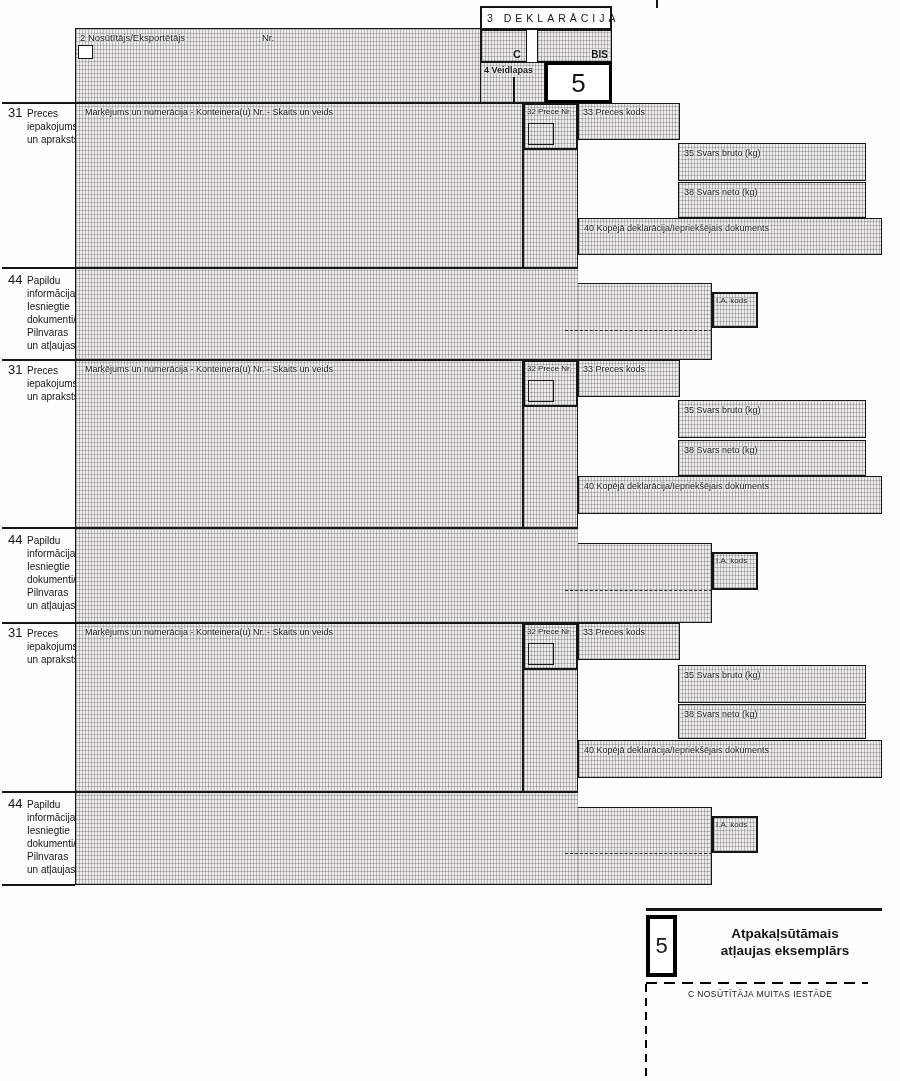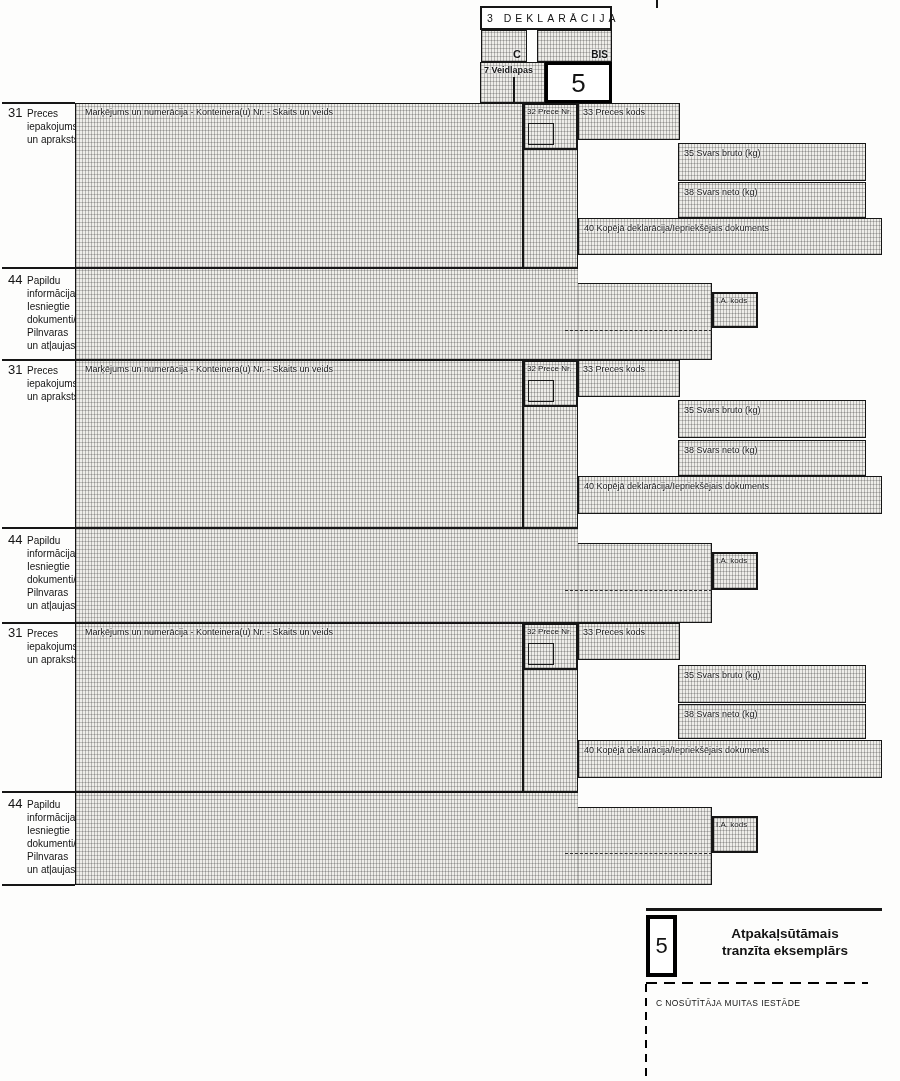--- a/index.html
+++ b/index.html
@@ -38,23 +38,28 @@
 
   <div class="abs box1" style="left:480px;top:6px;width:132px;height:24px;">3 DEKLARĀCIJA</div>
 
   <div class="abs hatch" style="left:481px;top:30px;width:46px;height:32px;">
     <span class="codeltr" style="right:5px;bottom:1px;font-size:11px;">C</span>
   </div>
   <div class="abs hatch" style="left:537px;top:30px;width:75px;height:32px;">
     <span class="codeltr" style="right:3px;bottom:1px;font-size:10px;">BIS</span>
   </div>
 
+  <div class="abs hatch" style="left:75px;top:28px;width:406px;height:75px;">
+    <span class="abs lbl" style="left:4px;top:3px;font-size:9.5px;">2 Nosūtītājs/Eksportētājs</span>
+    <span class="abs lbl" style="left:186px;top:3px;font-size:9.5px;">Nr.</span>
+    <span class="abs" style="left:2px;top:16px;width:15px;height:14px;background:#fff;border:1.5px solid #161616;"></span>
+  </div>
 
   <div class="abs hatch" style="left:480px;top:62px;width:65px;height:41px;">
-    <span class="abs lbl" style="left:3px;top:2px;font-weight:700;">7 Veidlapas</span>
+    <span class="abs lbl" style="left:3px;top:2px;font-weight:700;">4 Veidlapas</span>
     <span class="abs" style="left:32px;top:14px;bottom:0;width:1.5px;background:#161616;"></span>
   </div>
 
   <div class="abs bigbox big5" style="left:545px;top:62px;width:67px;height:41px;">
     <span>5</span>
   </div>
 
   <div class="abs vtick" style="left:656px;top:0;width:2px;height:8px;"></div>
 
   <div class="abs hline" style="left:2px;top:102px;width:73px;"></div>
@@ -163,19 +168,19 @@
     </div>
     <div class="abs dashThin" style="left:565px;top:853px;width:147px;"></div>
   </div>
 
   <div class="abs hline" style="left:646px;top:908px;width:236px;height:2.5px;"></div>
   <div class="abs bigbox" style="left:646px;top:915px;width:31px;height:62px;border-width:4px;">
     <span style="font-size:22px;line-height:54px;">5</span>
   </div>
   <div class="abs ftitle" style="left:690px;top:925px;width:190px;">
     <div>Atpakaļsūtāmais</div>
-    <div>tranzīta eksemplārs</div>
+    <div>atļaujas eksemplārs</div>
   </div>
   <div class="abs dashH" style="left:646px;top:982px;width:222px;"></div>
-  <div class="abs office" style="left:656px;top:989px;margin-top:9px;">C NOSŪTĪTĀJA MUITAS IESTĀDE</div>
+  <div class="abs office" style="left:688px;top:989px;">C NOSŪTĪTĀJA MUITAS IESTĀDE</div>
   <div class="abs dashV" style="left:645px;top:984px;height:97px;"></div>
 
 </div>
 
 </body></html>

